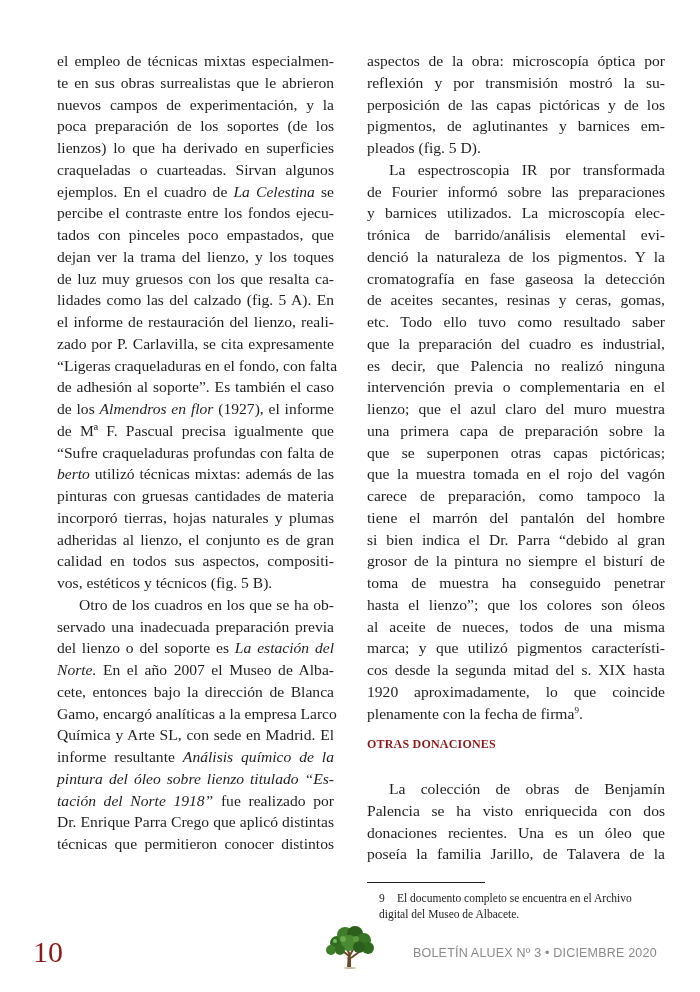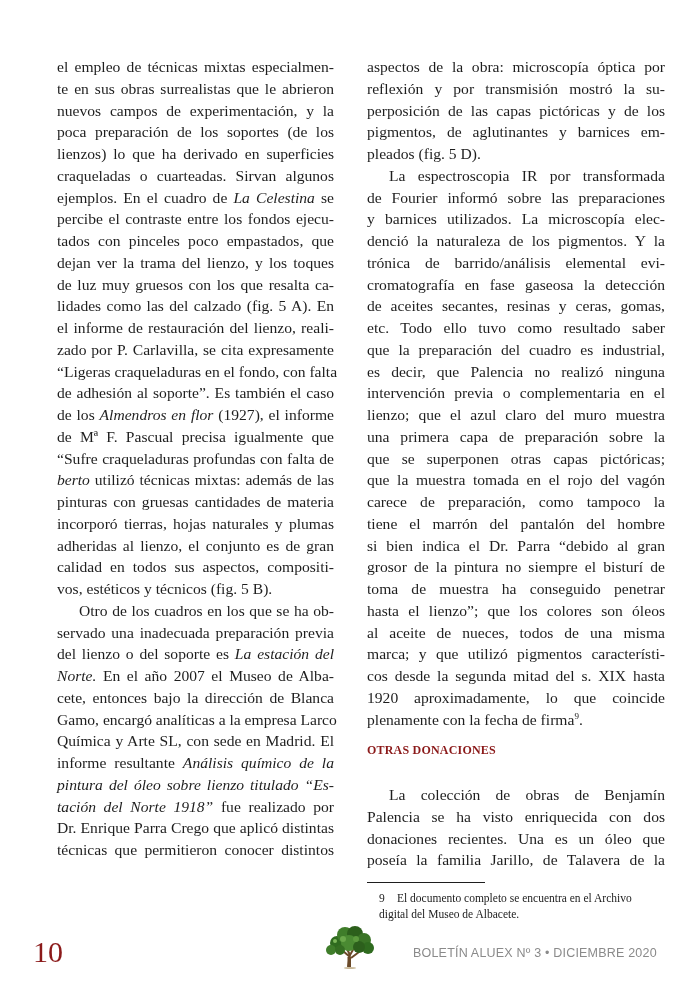--- a/index.html
+++ b/index.html
@@ -15,21 +15,21 @@
       font-family: "Liberation Serif", "DejaVu Serif", serif;
       color: #1e1e1e;
     }
     .page {
       position: absolute;
       left: 0; top: 0;
       width: 700px; height: 992px;
     }
     .column {
       position: absolute;
-      top: 56px;
+      top: 50px;
       font-size: 15.6px;
       line-height: 21.75px;
       text-align: justify;
       hyphens: manual;
     }
     .col-left {
       left: 57px;
       width: 277px;
     }
     .col-right {
@@ -175,22 +175,22 @@
       <span class="line">aspectos de la obra: microscopía óptica por</span>
       <span class="line">reflexión y por transmisión mostró la su-</span>
       <span class="line">perposición de las capas pictóricas y de los</span>
       <span class="line">pigmentos, de aglutinantes y barnices em-</span>
       <span class="line last">pleados (fig. 5 D).</span>
     </div>
     <div>
       <span class="line indent">La espectroscopia IR por transformada</span>
       <span class="line">de Fourier informó sobre las preparaciones</span>
       <span class="line">y barnices utilizados. La microscopía elec-</span>
+      <span class="line">trónica de barrido/análisis elemental evi-</span>
       <span class="line">denció la naturaleza de los pigmentos. Y la</span>
-      <span class="line">trónica de barrido/análisis elemental evi-</span>
       <span class="line">cromatografía en fase gaseosa la detección</span>
       <span class="line">de aceites secantes, resinas y ceras, gomas,</span>
       <span class="line">etc. Todo ello tuvo como resultado saber</span>
       <span class="line">que la preparación del cuadro es industrial,</span>
       <span class="line">es decir, que Palencia no realizó ninguna</span>
       <span class="line">intervención previa o complementaria en el</span>
       <span class="line">lienzo; que el azul claro del muro muestra</span>
       <span class="line">una primera capa de preparación sobre la</span>
       <span class="line">que se superponen otras capas pictóricas;</span>
       <span class="line">que la muestra tomada en el rojo del vagón</span>

